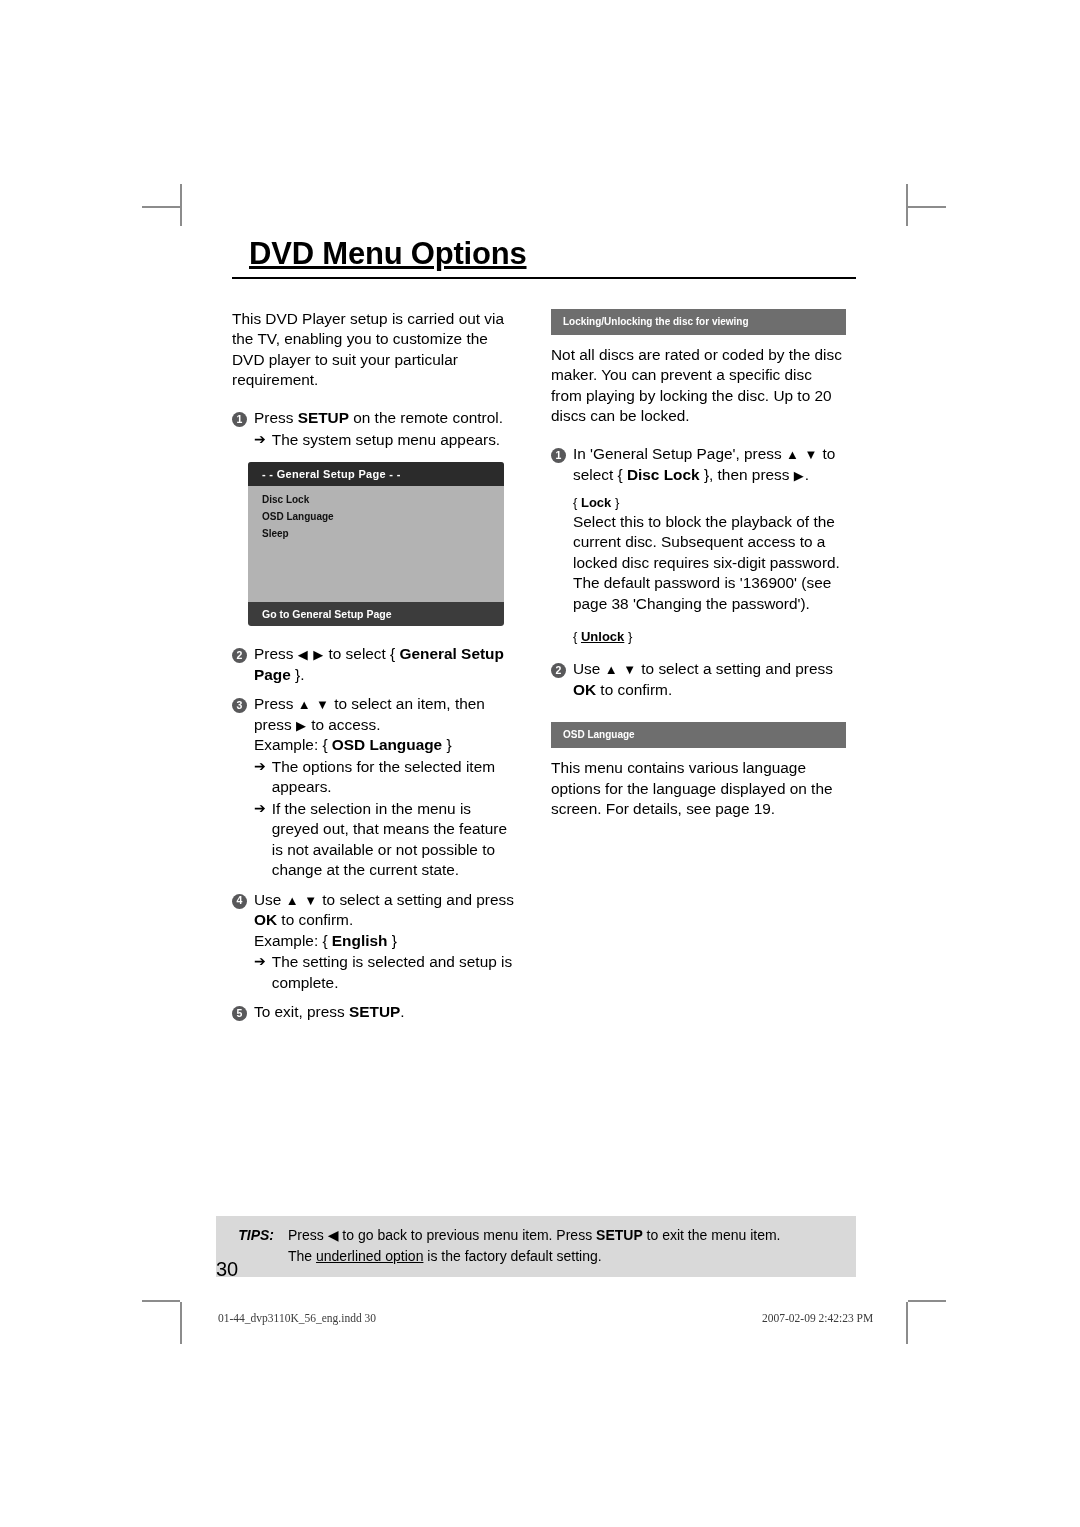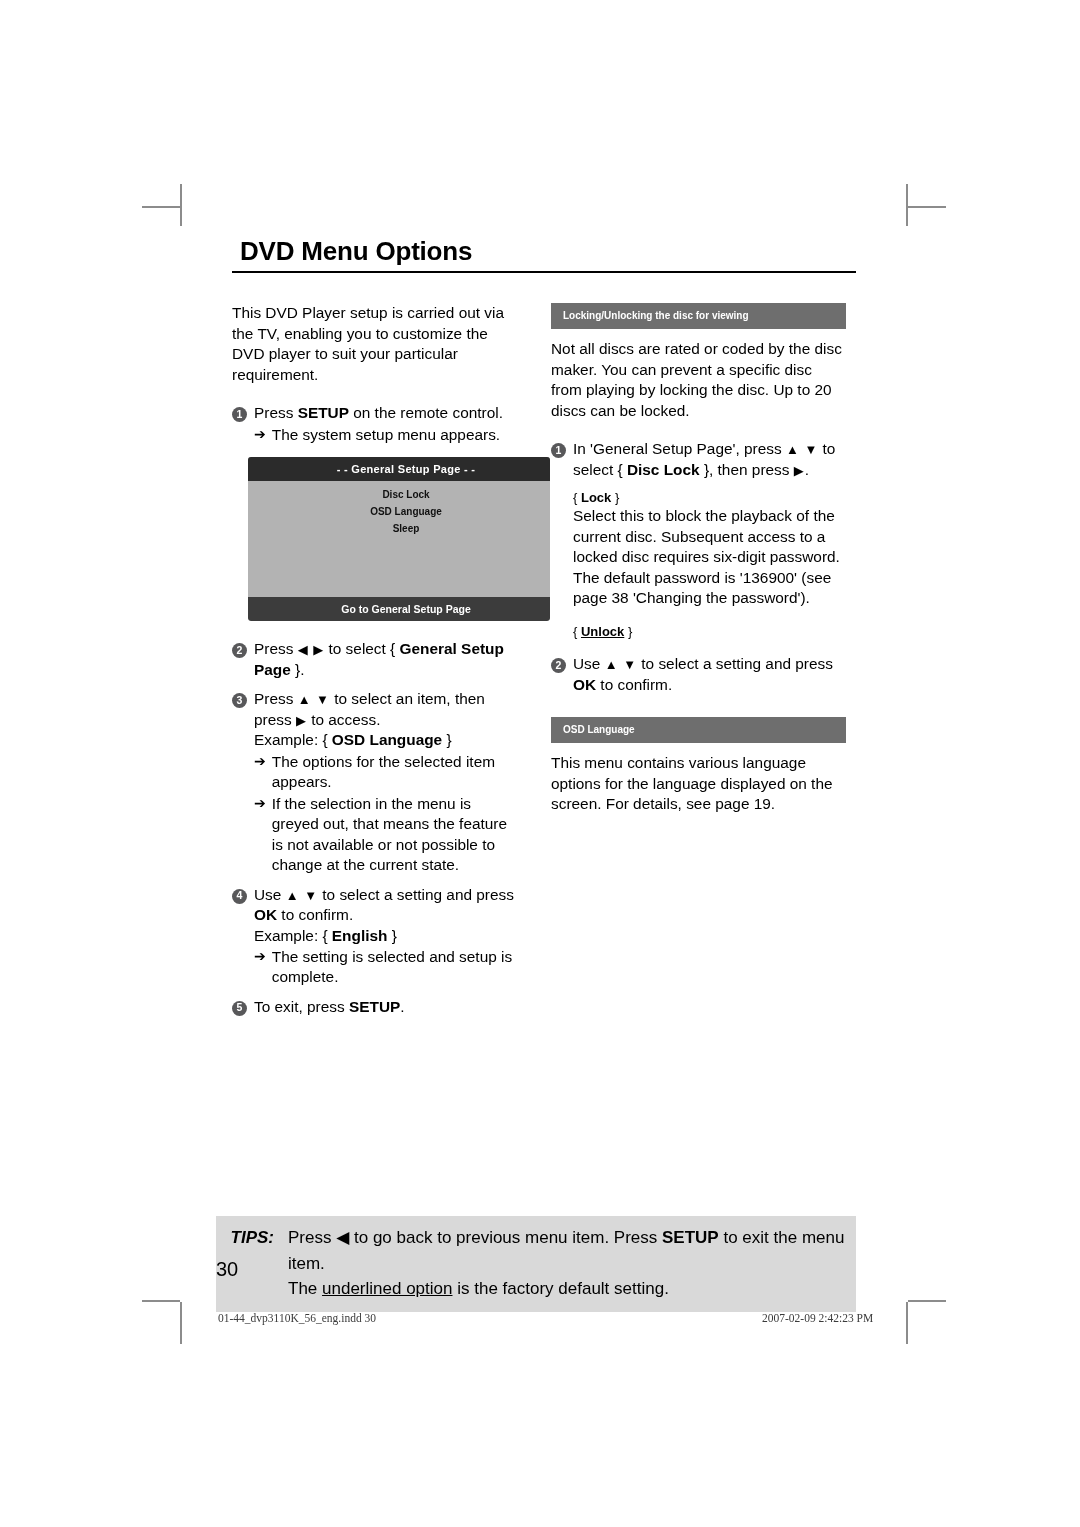--- a/index.html
+++ b/index.html
@@ -15,22 +15,22 @@
 
   
   .crop{position:absolute;background:#8c8c8c;}
   .crop.v{width:2px;}
   .crop.h{height:2px;}
 
   
   .page{position:absolute;left:232px;top:238px;width:624px;}
 
   .doc-title{
-    font-size:26px;font-weight:bold;letter-spacing:-0.2px;
-    margin:0 0 6px 8px;line-height:1.05;
+    font-size:31px;font-weight:bold;letter-spacing:-0.2px;
+    margin:0 0 6px 17px;line-height:1.05;text-decoration:underline;
   }
   .title-rule{height:2px;background:#000;width:624px;margin-bottom:30px;}
 
   .cols{display:flex;gap:36px;align-items:flex-start;}
   .col-left{width:283px;}
   .col-right{width:295px;}
 
   p{margin:0;}
   .body-text{font-size:15.4px;line-height:1.33;}
   .para{margin-bottom:18px;}
@@ -55,23 +55,23 @@
   .step-body{flex:1 1 auto;}
   .sub{display:flex;margin-top:1px;}
   .sub-arrow{flex:0 0 auto;margin-right:6px;font-size:14px;line-height:1.33;}
   .sub-text{flex:1 1 auto;}
   b,.b{font-weight:bold;}
   .arrowglyph{font-size:13px;letter-spacing:1px;}
   u{text-decoration:underline;}
 
   
   .tv{
-    width:302px;margin:12px 0 18px 16px;
+    width:256px;margin:12px 0 18px 16px;
     background:#b3b3b3;border-radius:3px;overflow:hidden;
-    height:164px;position:relative;text-align:center;
+    height:164px;position:relative;
   }
   .tv-title{
     background:#2b2b2b;color:#fff;
     font-size:11px;font-weight:bold;letter-spacing:.3px;
     padding:6px 0 6px 14px;
   }
   .tv-items{padding:8px 0 0 14px;}
   .tv-item{font-size:10px;font-weight:bold;color:#111;margin-bottom:6px;}
   .tv-foot{
     position:absolute;left:0;bottom:0;width:100%;
@@ -91,21 +91,21 @@
 
   .blk{margin-bottom:14px;}
   .lbl{font-size:13px;line-height:1.33;}
 
   
   .tips{
     position:absolute;left:216px;top:1216px;width:640px;
     background:#d9d9d9;
     padding:9px 0 10px 0;
   }
-  .tips-row{display:flex;font-size:17px;line-height:1.5;}
+  .tips-row{display:flex;font-size:14px;line-height:1.5;}
   .tips-label{
     flex:0 0 auto;width:58px;text-align:right;
     font-weight:bold;font-style:italic;padding-right:14px;
   }
   .tips-lines{flex:1 1 auto;}
 
   .pageno{
     position:absolute;left:216px;top:1258px;
     font-size:20px;font-weight:normal;
   }

